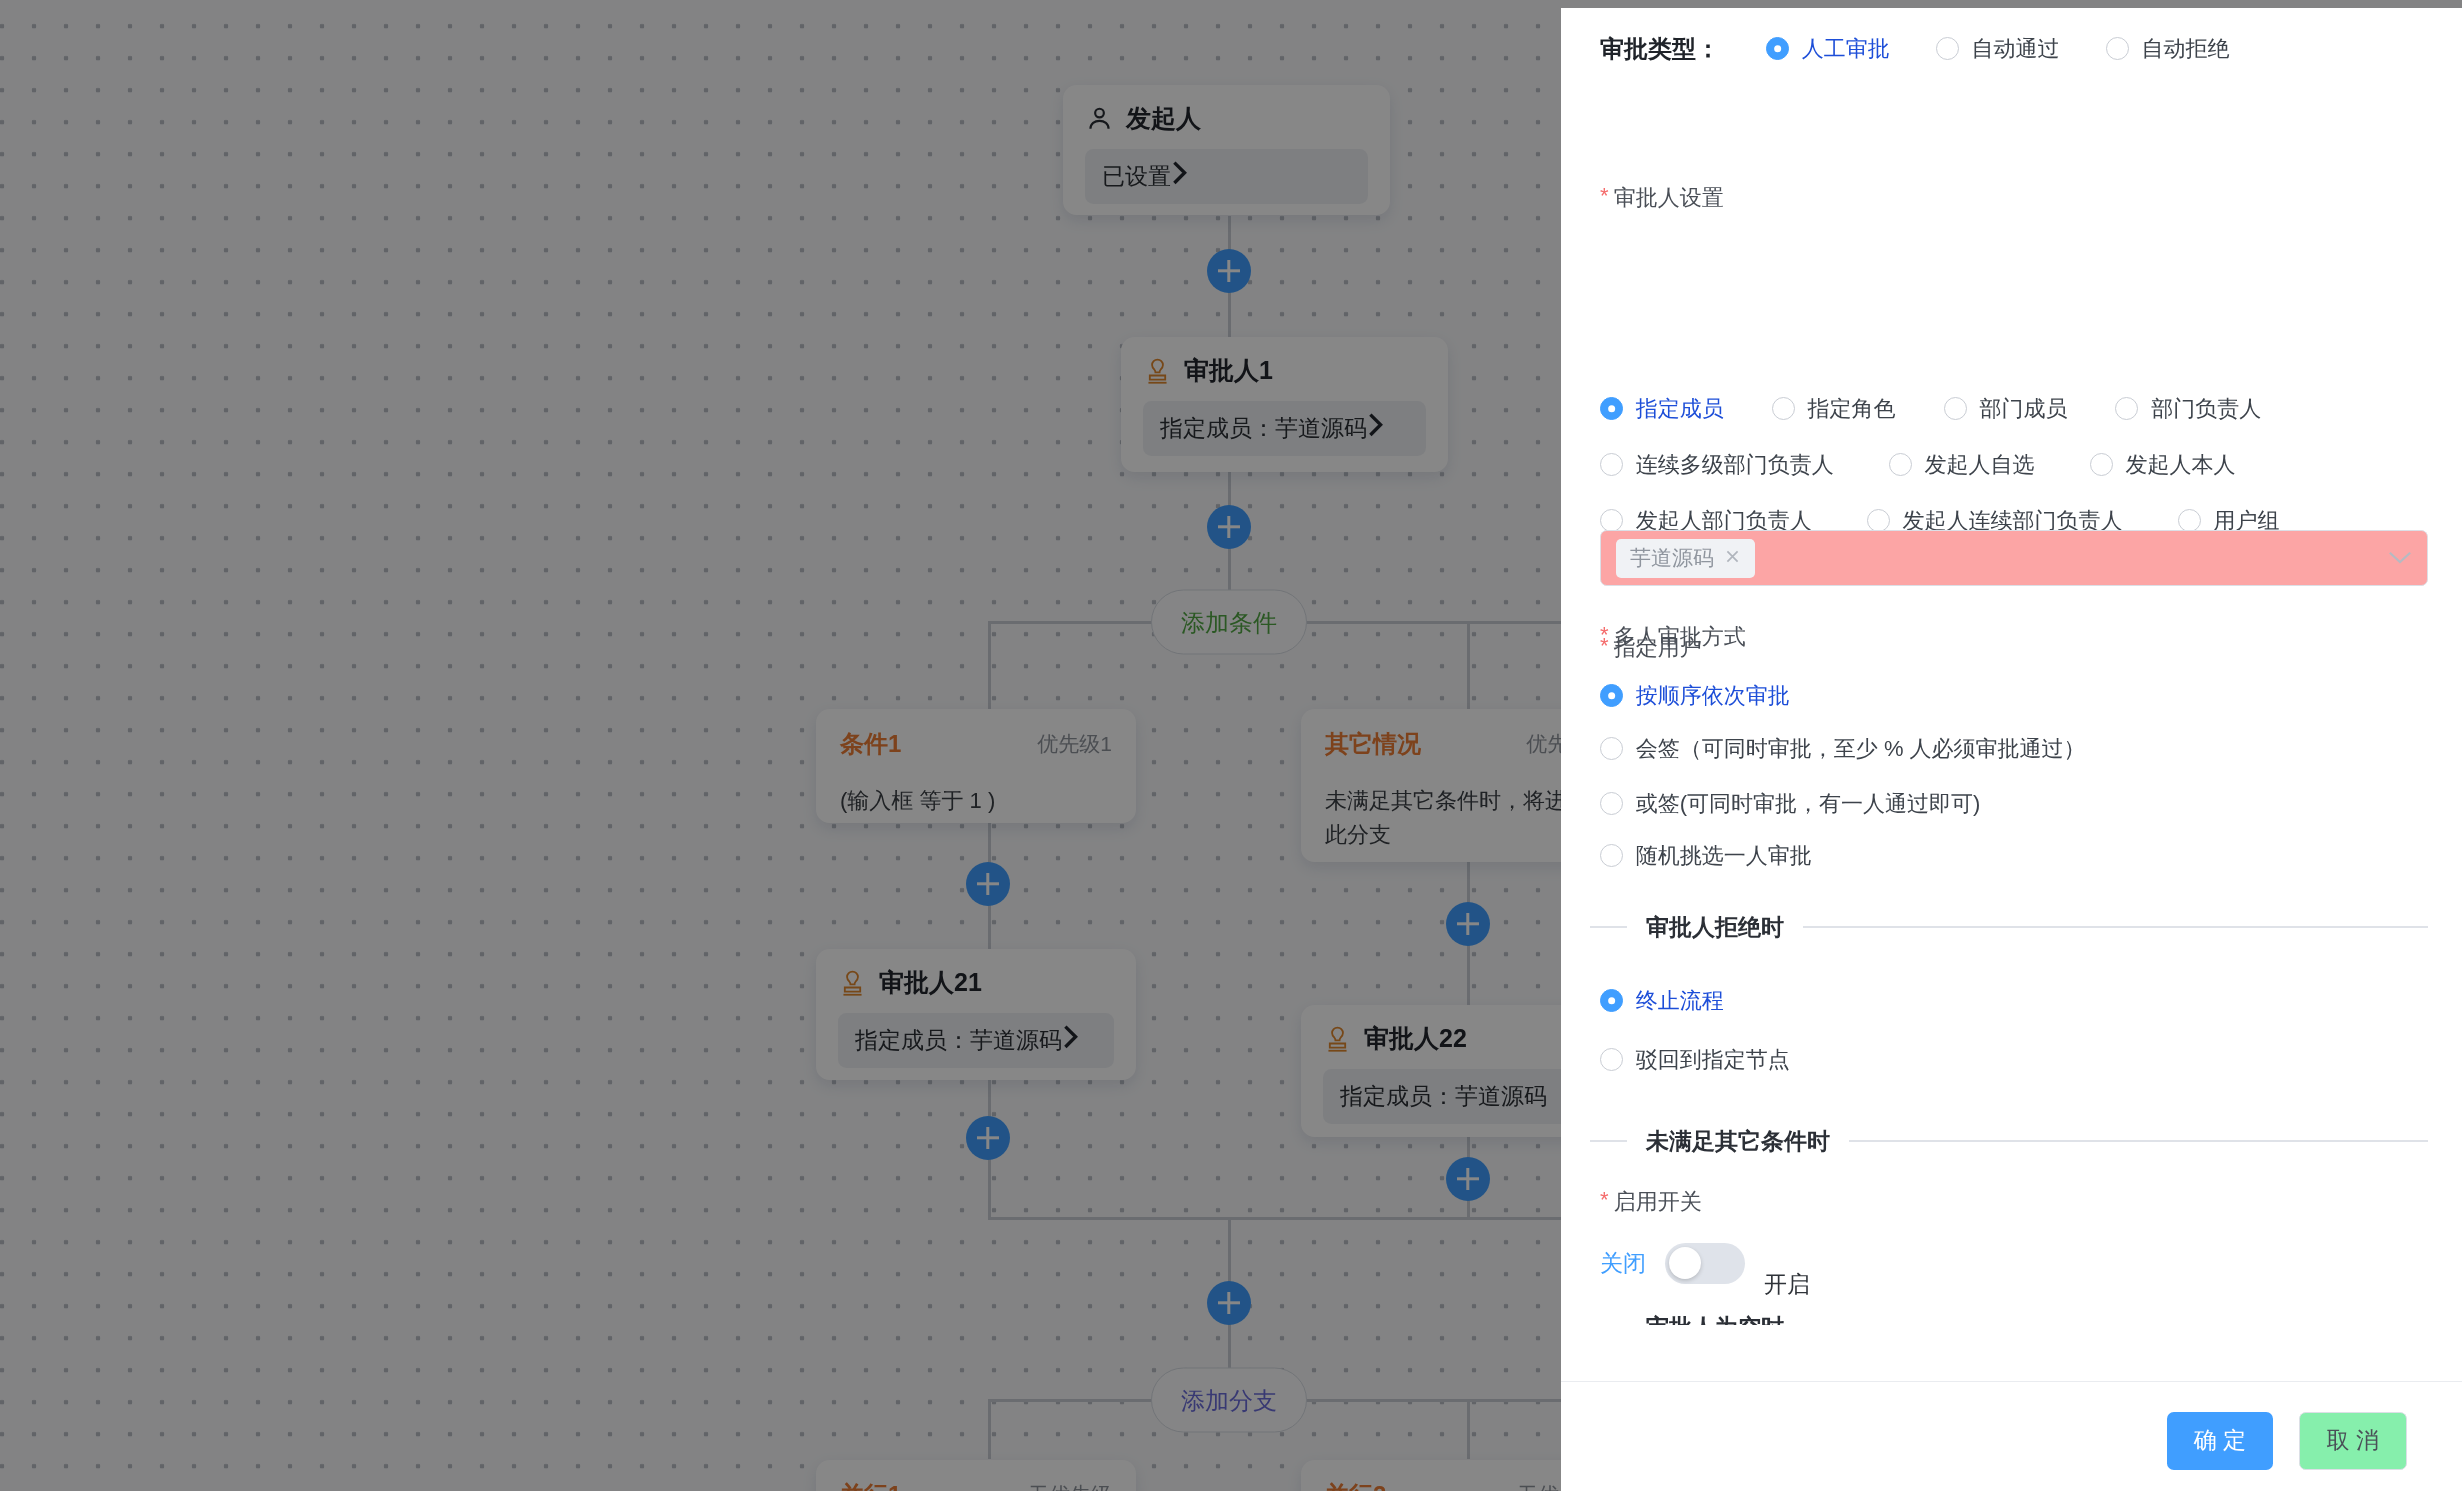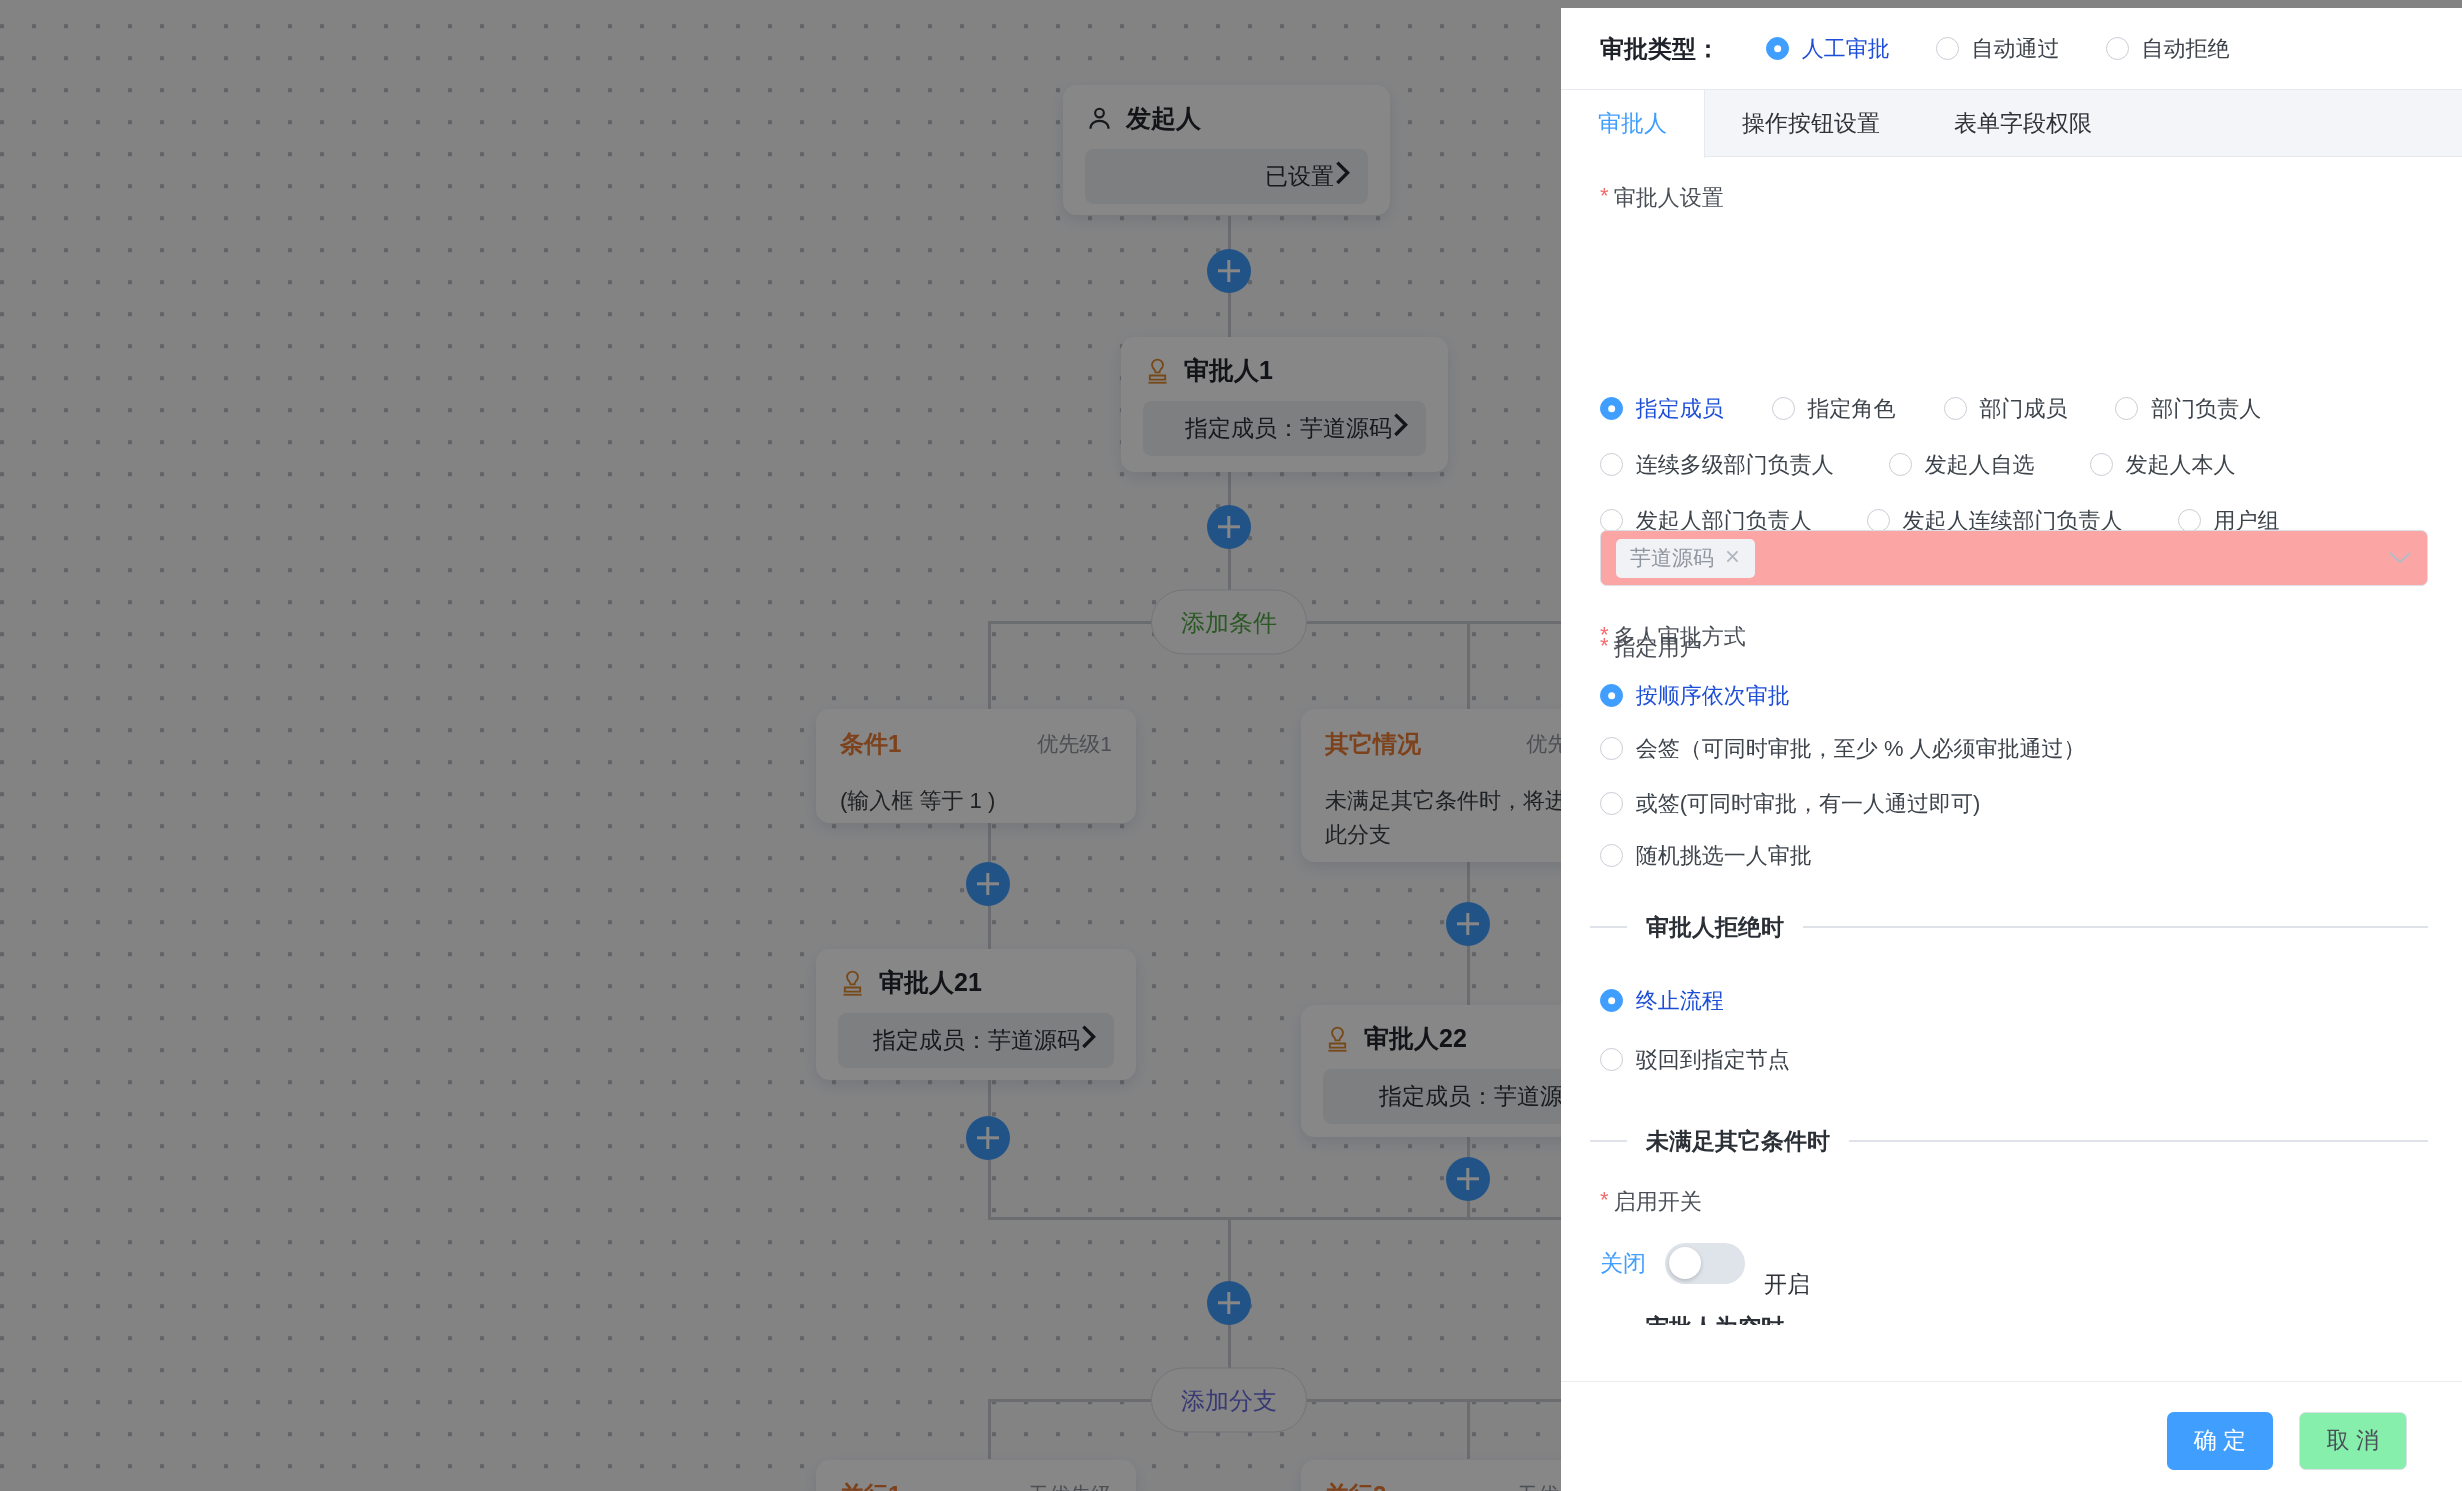--- a/index.html
+++ b/index.html
@@ -25,21 +25,21 @@
   .pill{position:absolute;transform:translate(-50%,-50%);background:#fbfcfd;border:1.7px solid #d7dbe2;
     border-radius:36px;height:63px;padding:0 29px;display:flex;align-items:center;font-size:24px;cursor:pointer;}
   .pill.green{color:#52a644;}
   .pill.purple{color:#6b6cd9;}
 
   .node{position:absolute;background:#fff;border-radius:13.6px;box-shadow:0 5.1px 15.3px rgba(16,42,90,0.10);
     padding:17px 22px;box-sizing:border-box;cursor:pointer;}
   .node-title{display:flex;align-items:center;gap:12px;font-size:25px;font-weight:700;color:#23272e;}
   .node-title .nicon{display:flex;align-items:center;}
   .node-body{margin-top:13.6px;background:#eef0f4;border-radius:8.5px;height:55px;display:flex;
-    align-items:center;justify-content:flex-end;padding:0 17px;font-size:23px;color:#2c3036;}
+    align-items:center;justify-content:flex-start;padding:0 17px;font-size:23px;color:#2c3036;}
   .cond-head{display:flex;align-items:center;justify-content:space-between;}
   .cond-title{font-size:24px;font-weight:700;color:#ec7d35;}
   .cond-priority{font-size:21px;color:#8f949c;}
   .cond-body{margin-top:24px;font-size:22px;color:#3c4046;line-height:1.55;}
 
   
   .panel{position:absolute;top:8px;right:0;width:901px;height:1491px;background:#fff;z-index:10;}
   .panel-header{position:absolute;top:0;left:0;right:0;height:81px;display:flex;align-items:center;
     padding-left:39px;gap:46px;}
   .panel-header .ph-label{font-size:24px;font-weight:600;color:#1f2329;}
@@ -251,25 +251,20 @@
       <span class="radio">
         <span class="dot"></span>
         <span>自动通过</span>
       </span>
       <span class="radio">
         <span class="dot"></span>
         <span>自动拒绝</span>
       </span>
     </div>
 
-    <div class="tabs">
-      <div class="tab active">审批人</div>
-      <div class="tab">操作按钮设置</div>
-      <div class="tab">表单字段权限</div>
-    </div>
 
     <div class="panel-scroll">
 
       <div class="field-label" style="top:24px;">
         <span class="req">*</span>
         <span>审批人设置</span>
       </div>
 
       <div class="radio-row gap64" style="top:290px;">
         <span class="radio">

